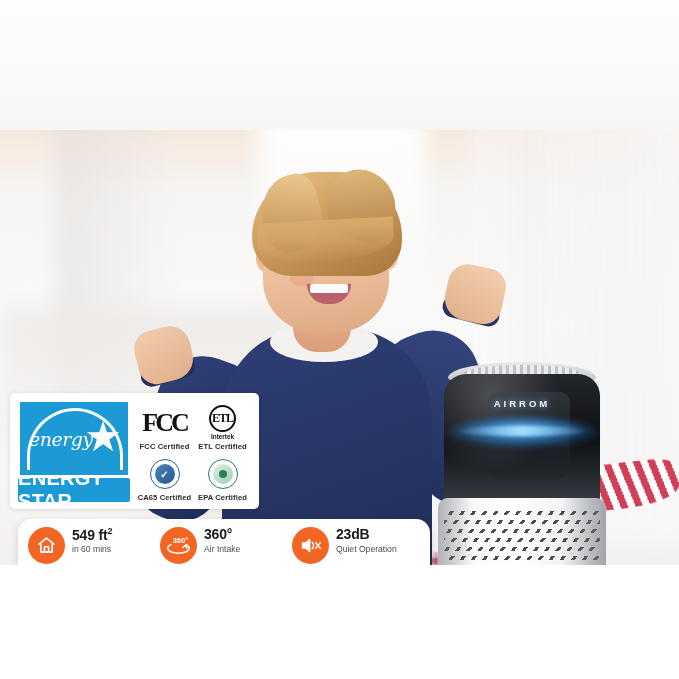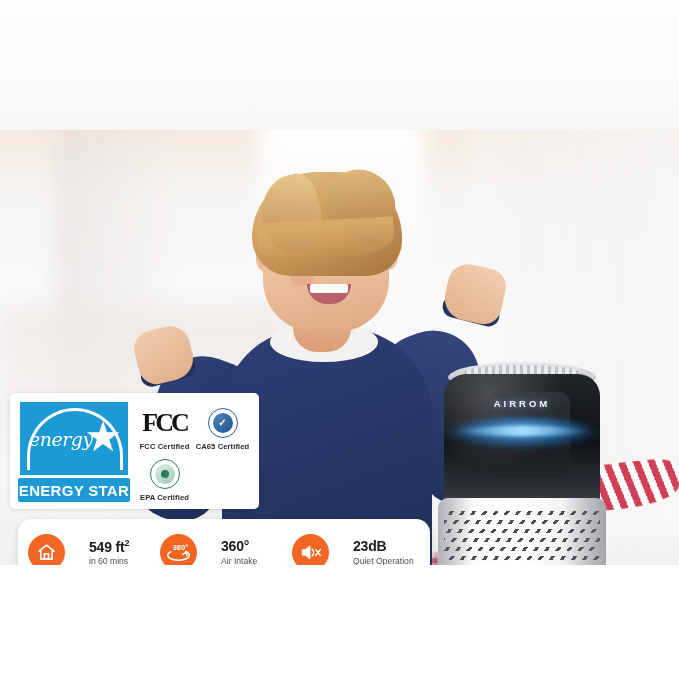--- a/index.html
+++ b/index.html
@@ -292,21 +292,21 @@
     position:absolute; left:9px; top:26px; width:70px; height:26px;
     color:#fff; font-family:"DejaVu Serif", serif; font-style:italic;
     font-size:19px; letter-spacing:-.5px;
   }
   .estar-star {
     position:absolute; right:5px; top:16px; width:40px; height:40px;
     color:#fff; font-size:42px; line-height:38px; text-align:center;
   }
   .estar-bar {
     height:24px; background:#1B9AD6; margin-top:1px; border-radius:2px;
-    color:#fff; font-weight:bold; font-size:15px;
+    color:#fff; font-weight:bold; font-size:20px;
     display:flex; align-items:center; justify-content:center; letter-spacing:.3px;
   }
   .cert-grid {
     flex:1; display:grid; grid-template-columns:1fr 1fr; grid-template-rows:1fr 1fr;
     padding-left:6px; gap:1px;
   }
   .cert-cell { display:flex; flex-direction:column; align-items:center; justify-content:flex-end; }
   .cert-mark { height:34px; display:flex; align-items:center; justify-content:center; }
   .cert-cap { font-size:7.6px; color:#2a2a2a; font-weight:bold; margin-top:2px; letter-spacing:.1px; }
   .fcc-logo { font-family:"Liberation Serif", serif; font-weight:bold; font-size:26px; color:#111; letter-spacing:-3px; line-height:26px; }
@@ -330,21 +330,21 @@
 
   
   .feat-panel {
     position:absolute; left:18px; top:519px; width:412px; height:118px;
     background:#ffffff; border-radius:14px;
     box-shadow:0 2px 8px rgba(0,0,0,.14);
     z-index:30;
     display:grid; grid-template-columns:repeat(3,1fr); grid-template-rows:1fr 1fr;
     padding:8px 10px; column-gap:4px;
   }
-  .feat { display:flex; align-items:center; gap:24px; }
+  .feat { display:flex; align-items:flex-start; gap:7px; }
   .feat-ic {
     width:37px; height:37px; border-radius:50%; background:#F26522;
     flex:0 0 37px; display:flex; align-items:center; justify-content:center;
     color:#fff;
   }
   .feat-tx { line-height:1.08; }
   .feat-t { font-size:14px; font-weight:bold; color:#1c1c1c; letter-spacing:-.2px; }
   .feat-t sup { font-size:9px; }
   .feat-s { font-size:8.6px; color:#4a4a4a; margin-top:1.5px; line-height:1.2; }
   .feat-t.two { font-size:13.5px; line-height:1.05; }
@@ -434,20 +434,29 @@
     </div>
 
     <div class="cert-grid">
       <div class="cert-cell">
         <div class="cert-mark">
           <span class="fcc-logo">FCC</span>
         </div>
         <div class="cert-cap">FCC Certified</div>
       </div>
 
+      <div class="cert-cell">
+        <div class="cert-mark">
+          <div class="etl-wrap">
+            <div class="etl-ring">ETL</div>
+            <div class="etl-sub">Intertek</div>
+          </div>
+        </div>
+        <div class="cert-cap">ETL Certified</div>
+      </div>
 
       <div class="cert-cell">
         <div class="cert-mark">
           <div class="ca65-mark">
               <div class="ca65-inner">✓</div>
             </div>
         </div>
         <div class="cert-cap">CA65 Certified</div>
       </div>
 

